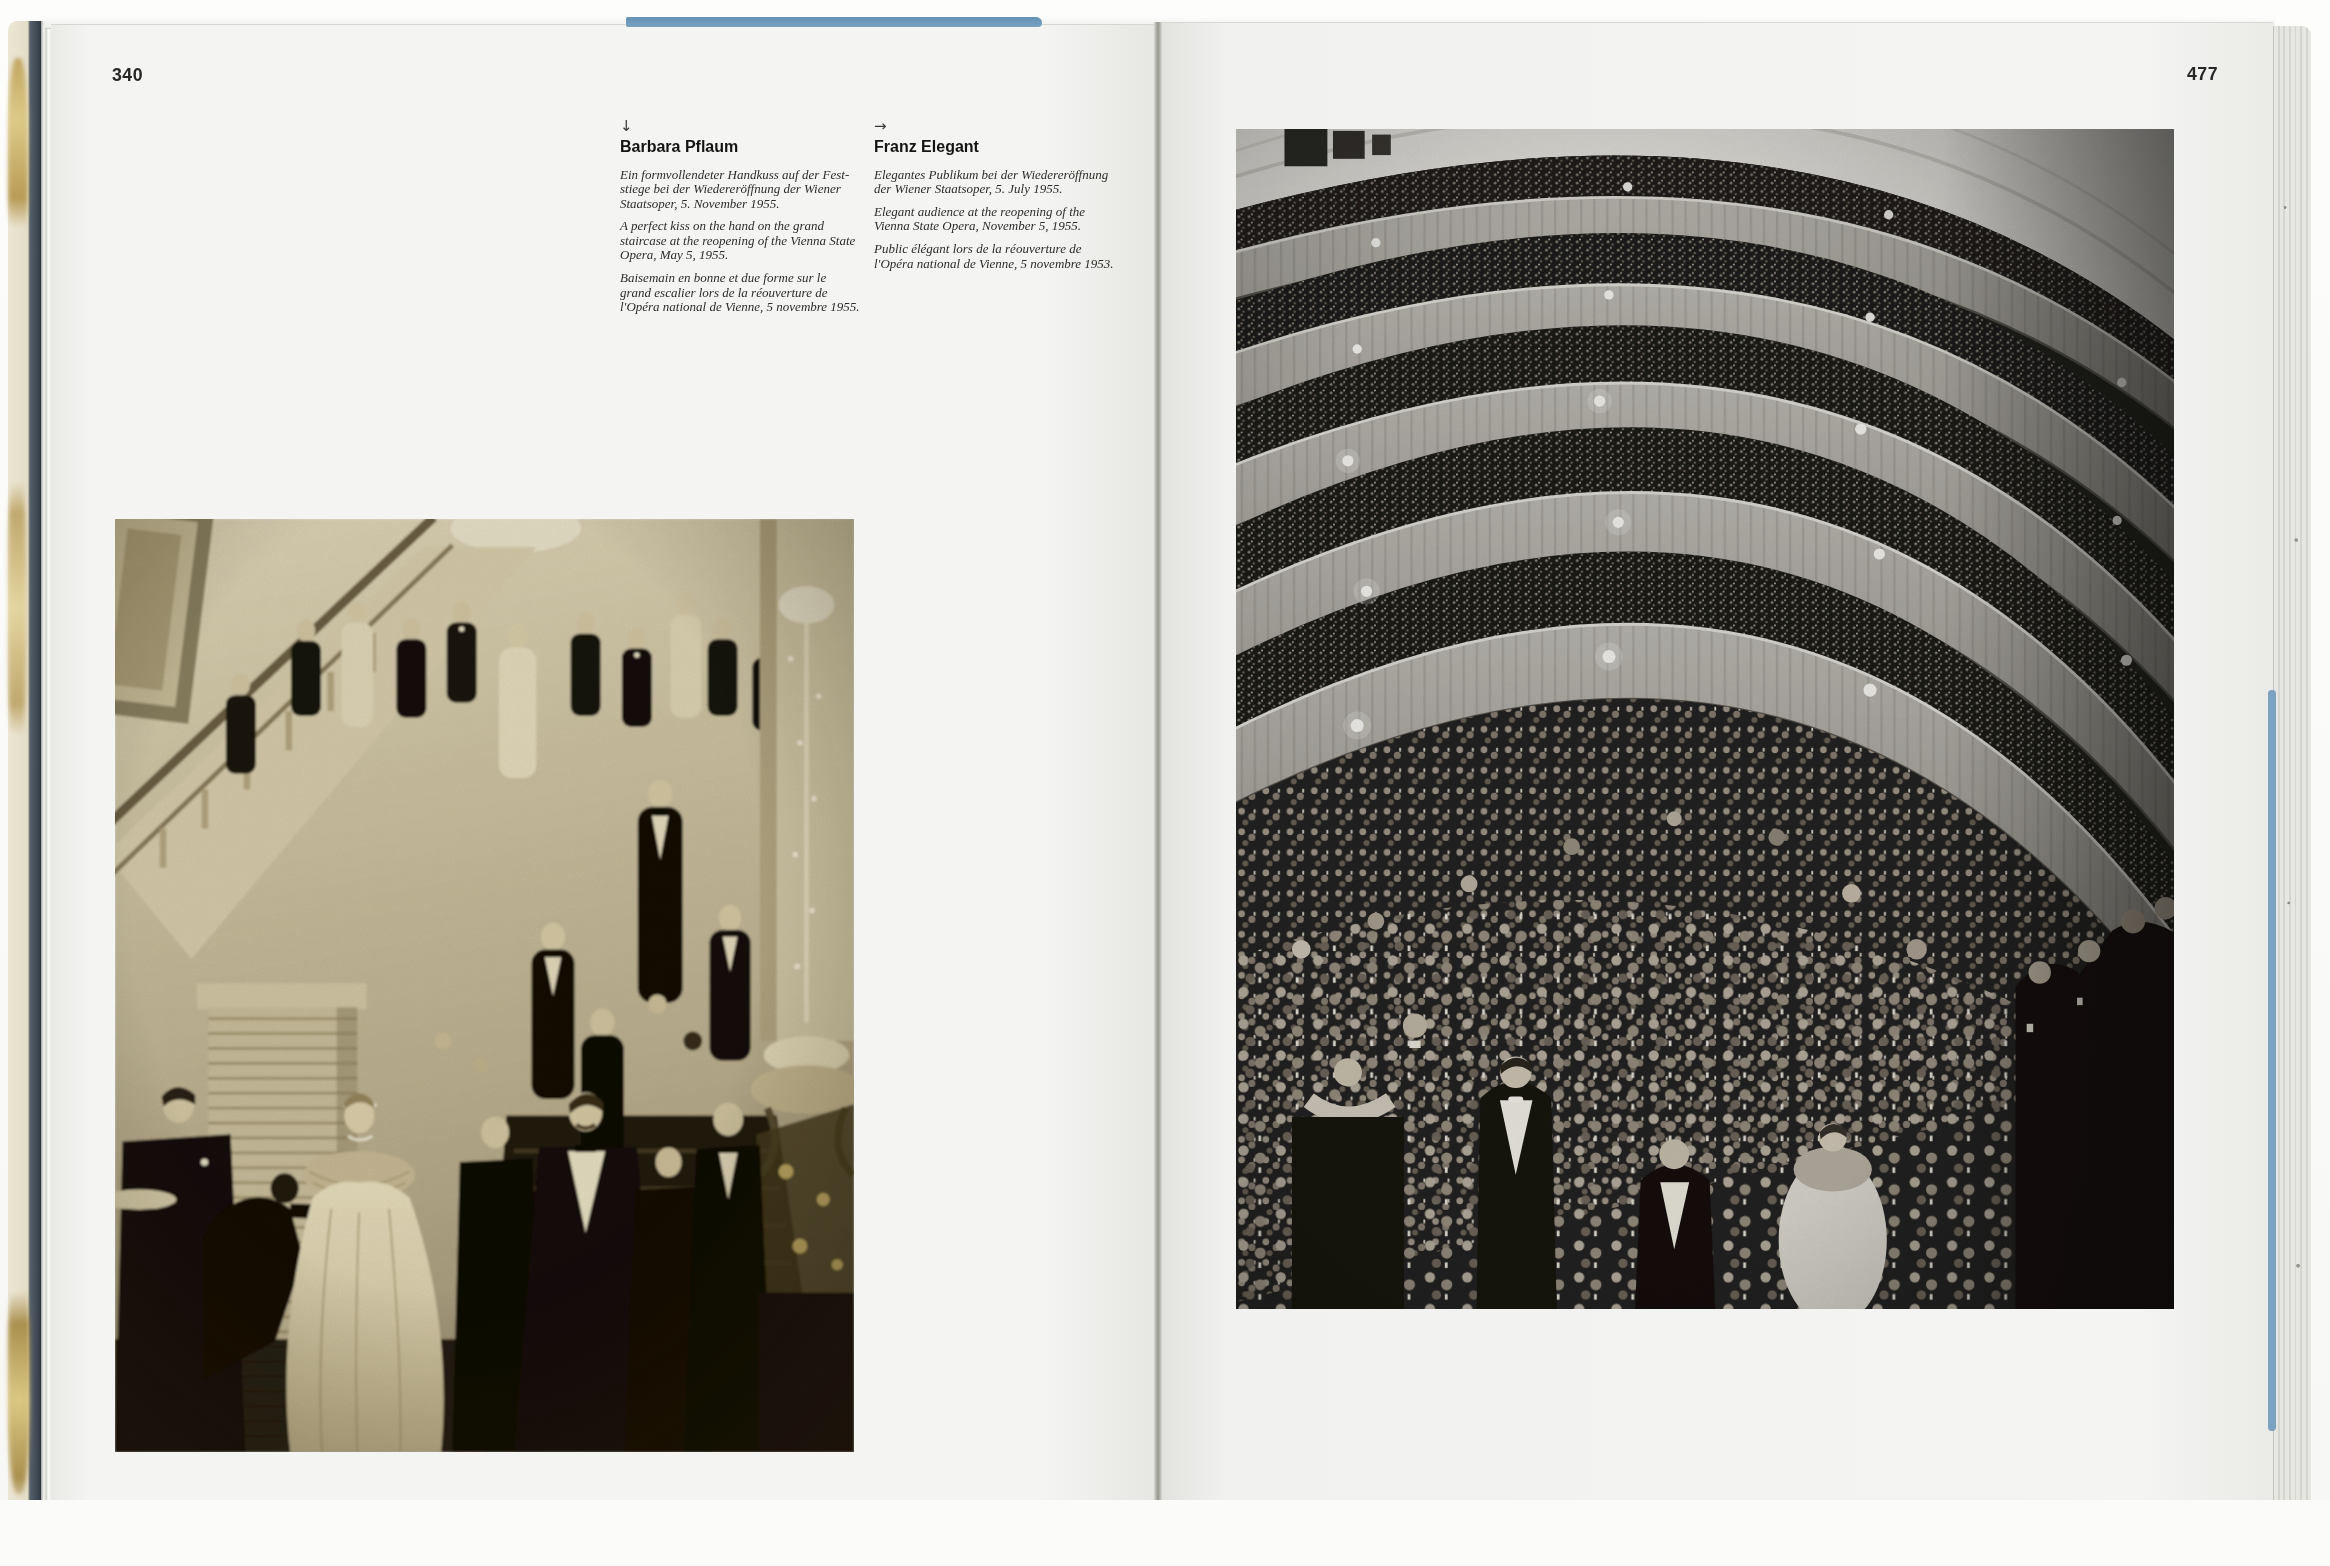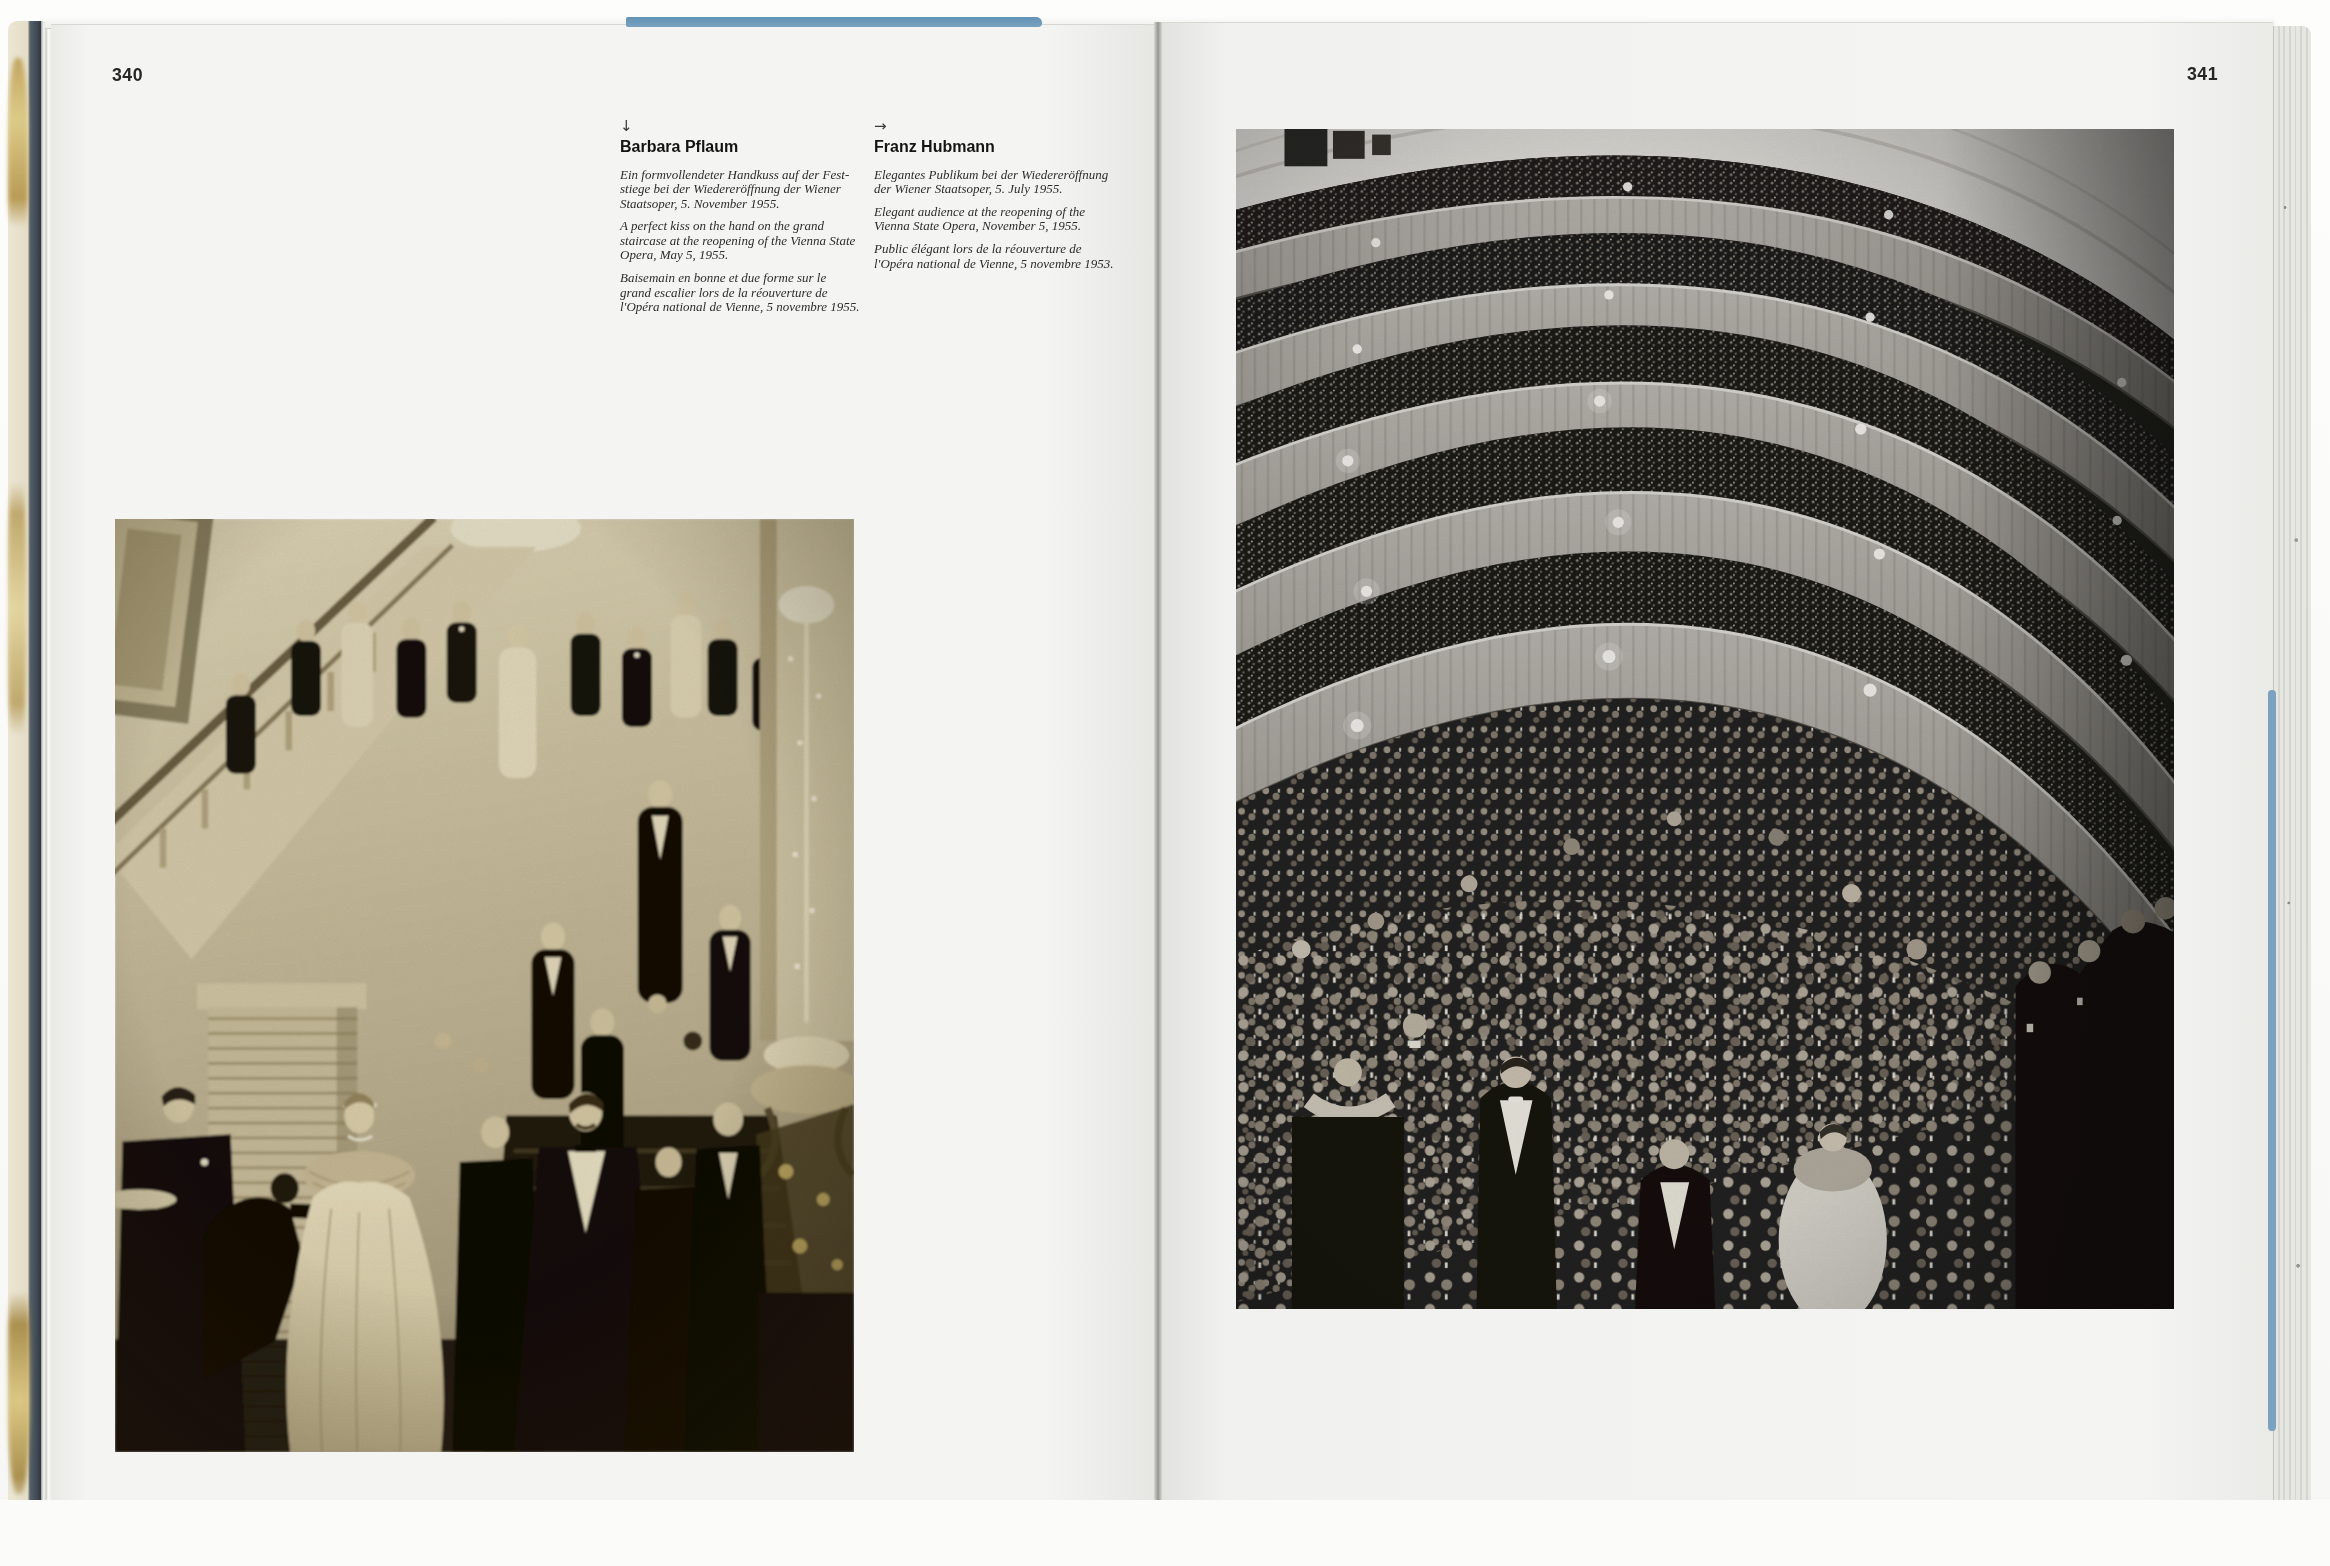--- a/index.html
+++ b/index.html
@@ -91,39 +91,39 @@
   <div class="abs page-right"></div>
   <div class="abs gutter"></div>
 
   <div class="abs cover-blue-top"></div>
   <div class="abs cover-blue-right"></div>
   <div class="abs cover-blue-bottom"></div>
   <div class="abs page-curl"></div>
   <div class="abs right-bottom-edge"></div>
 
   <div class="abs pagenum pagenum-left">340</div>
-  <div class="abs pagenum pagenum-right">341</div>
+  <div class="abs pagenum pagenum-right">477</div>
 
   <div class="abs caption caption-col1">
     <div class="arrow">↓</div>
     <div class="name">Barbara Pflaum</div>
     <p>Ein formvollendeter Handkuss auf der Fest-
 stiege bei der Wiedereröffnung der Wiener
 Staatsoper, 5. November 1955.</p>
     <p>A perfect kiss on the hand on the grand
 staircase at the reopening of the Vienna State
 Opera, May 5, 1955.</p>
     <p>Baisemain en bonne et due forme sur le
 grand escalier lors de la réouverture de
 l'Opéra national de Vienne, 5 novembre 1955.</p>
   </div>
 
   <div class="abs caption caption-col2">
     <div class="arrow">→</div>
-    <div class="name">Franz Hubmann</div>
+    <div class="name">Franz Elegant</div>
     <p>Elegantes Publikum bei der Wiedereröffnung
 der Wiener Staatsoper, 5. July 1955.</p>
     <p>Elegant audience at the reopening of the
 Vienna State Opera, November 5, 1955.</p>
     <p>Public élégant lors de la réouverture de
 l'Opéra national de Vienne, 5 novembre 1953.</p>
   </div>
 
   <svg class="abs photo photo-left" width="739" height="933" viewBox="0 0 793 1001" preserveAspectRatio="none">
     <defs>

